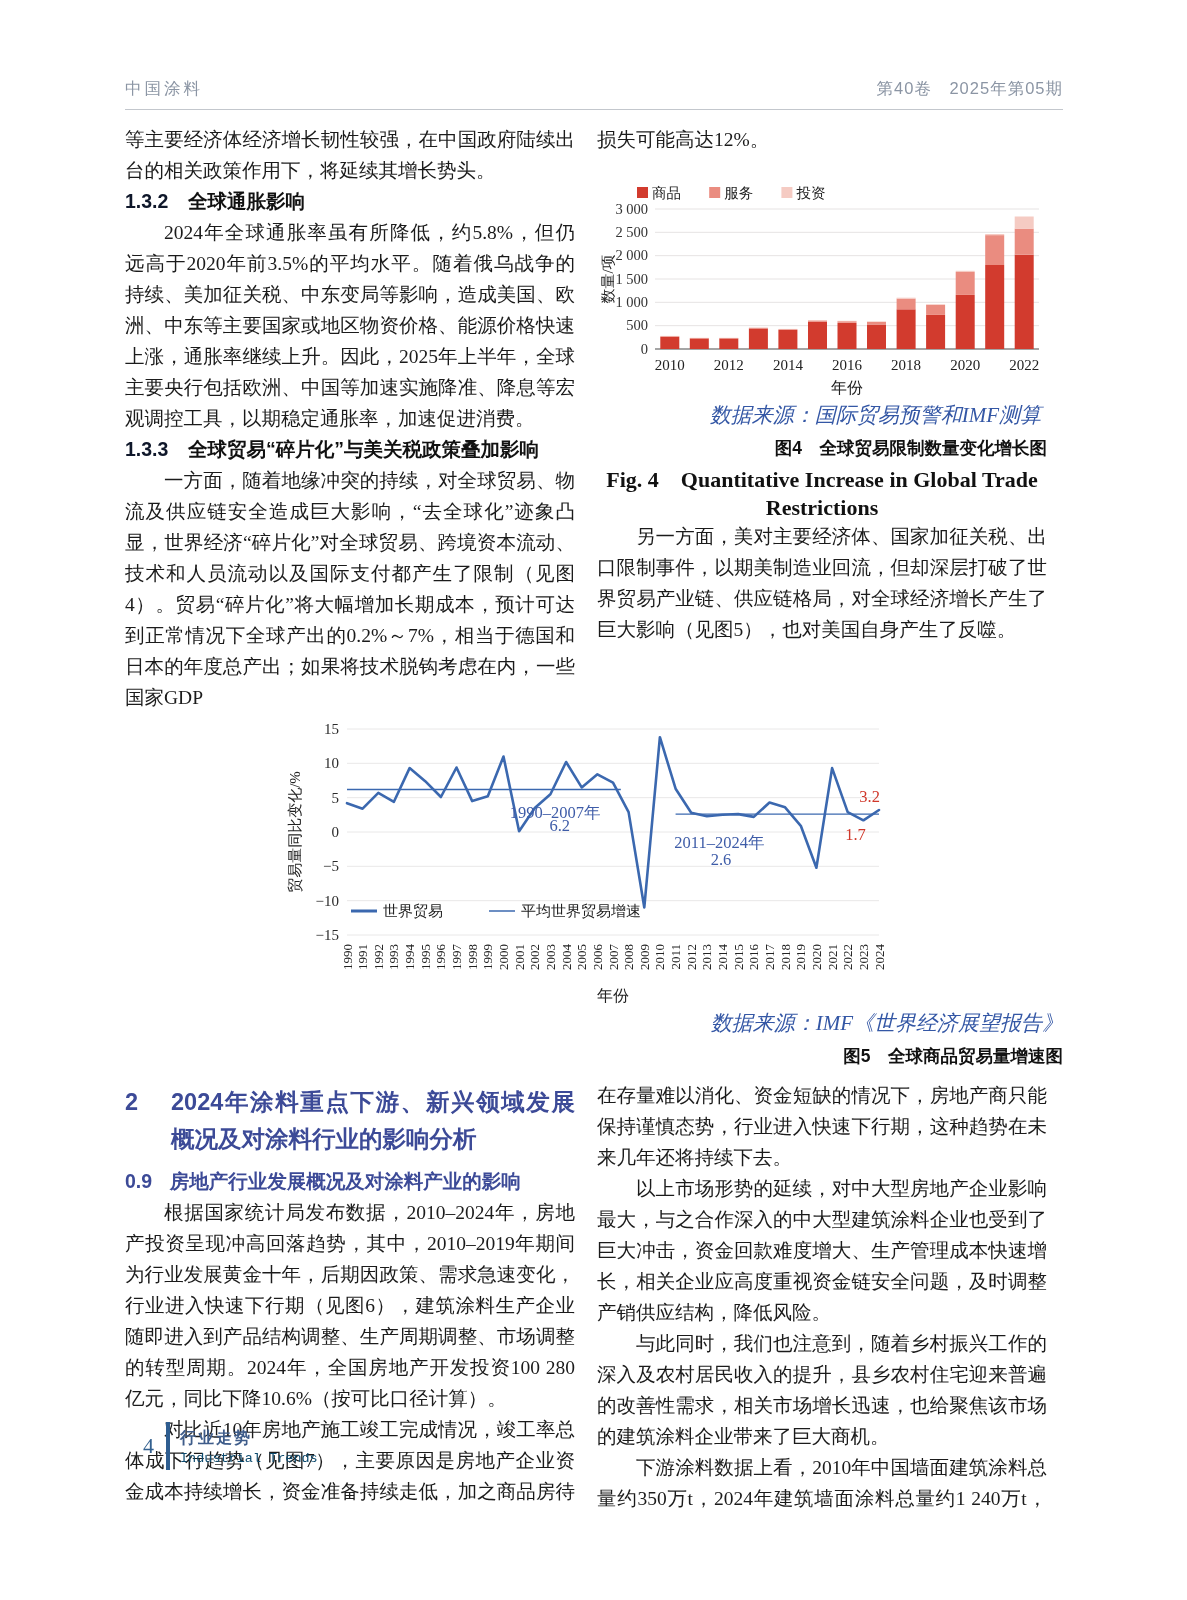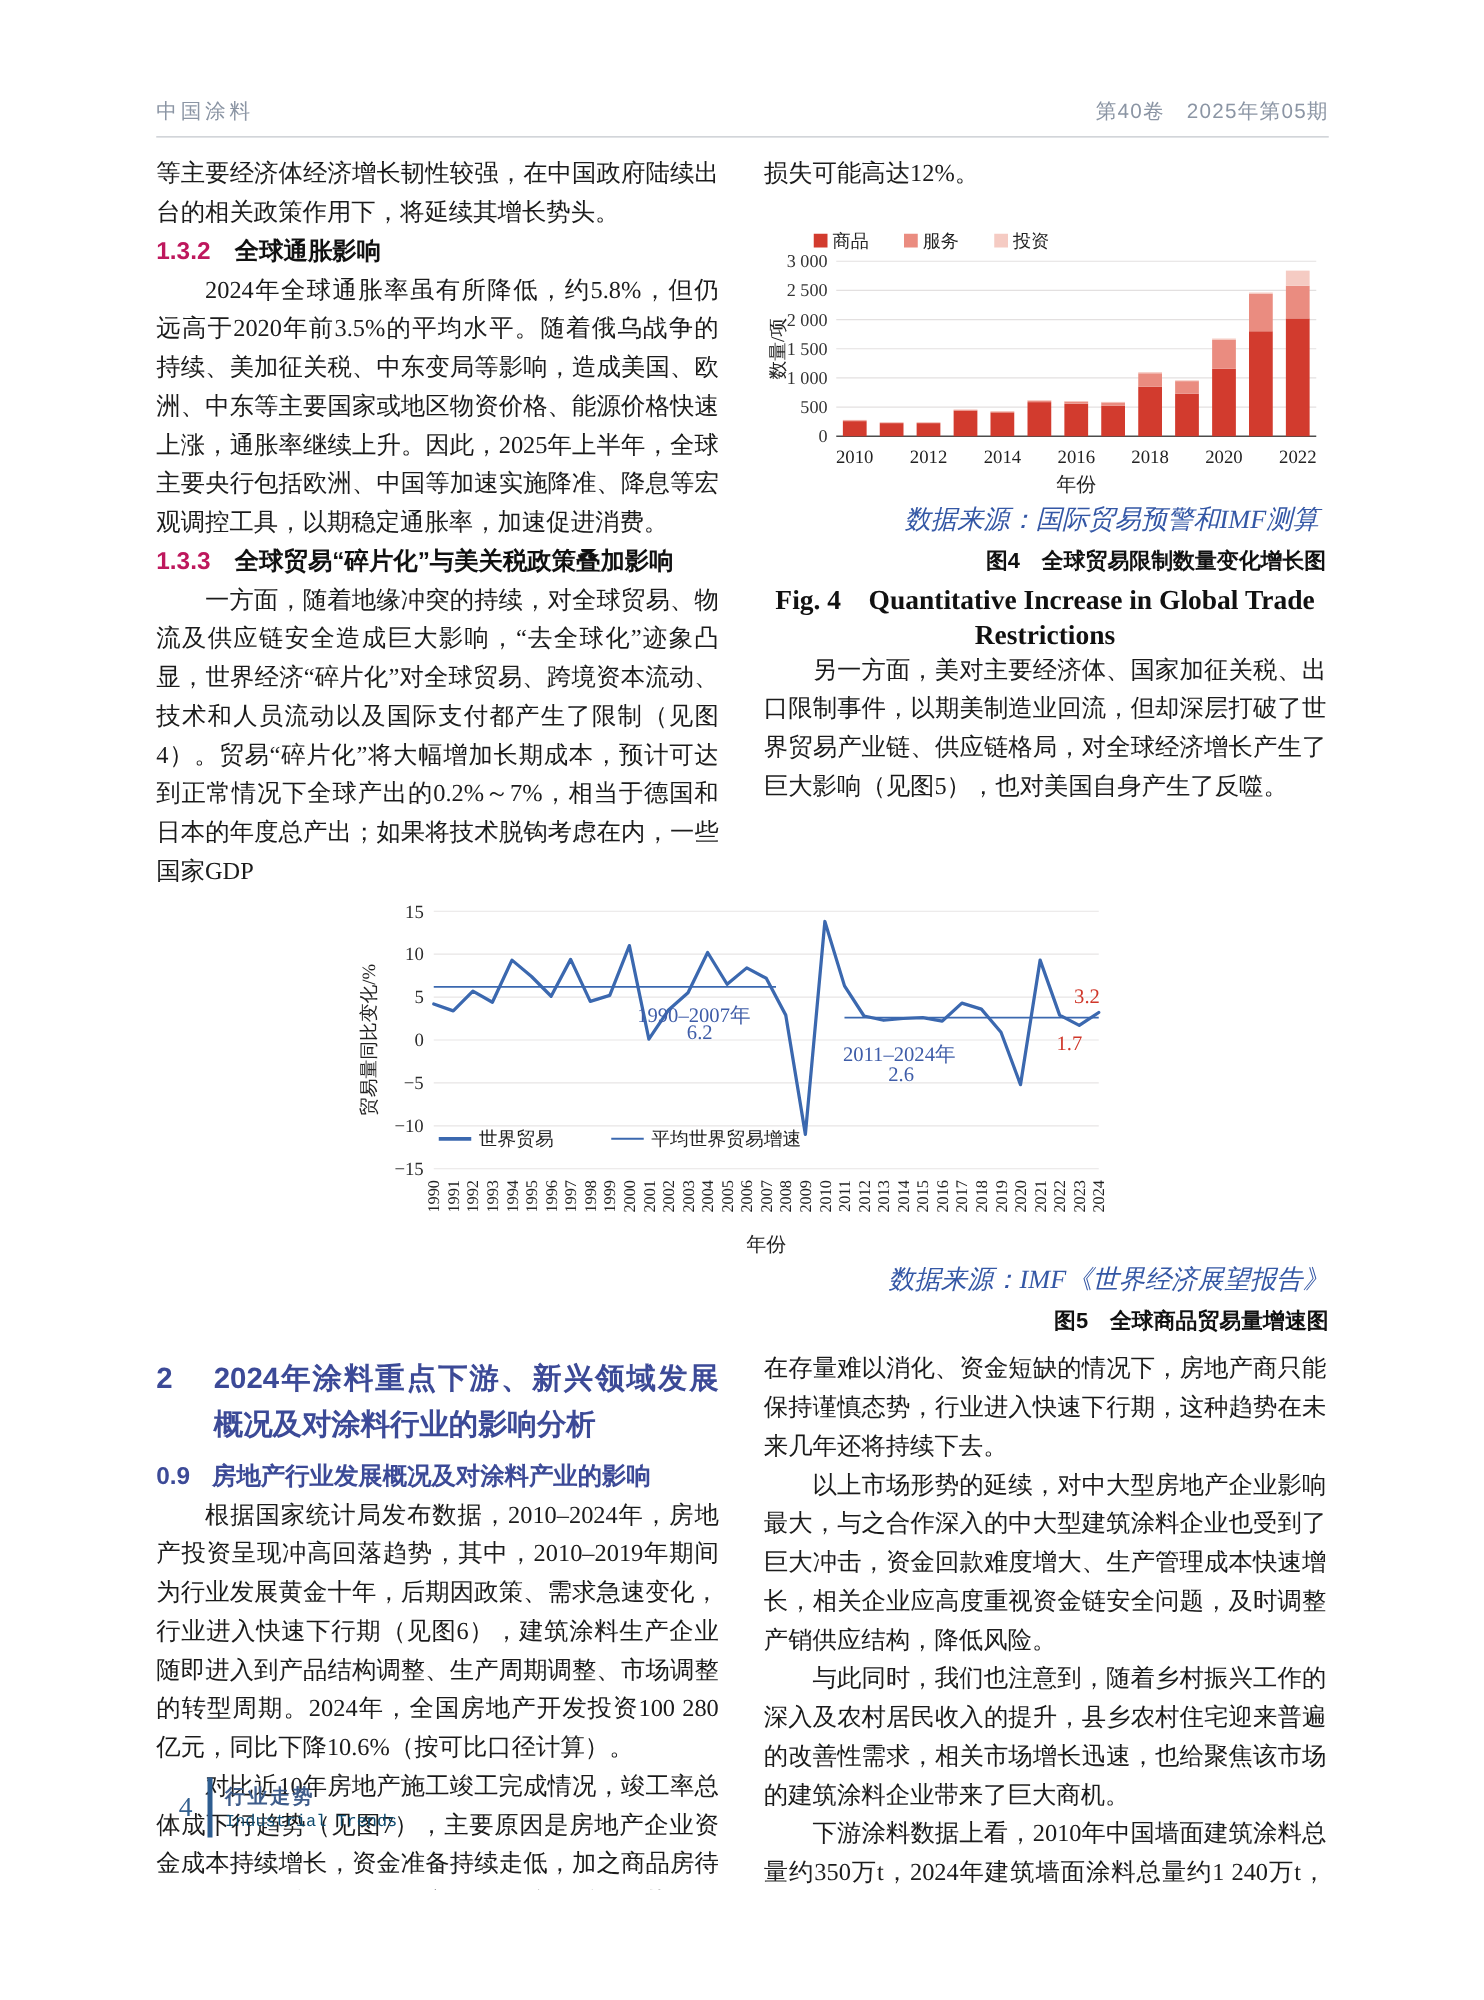--- a/index.html
+++ b/index.html
@@ -3,29 +3,29 @@
 <meta charset="utf-8">
 <style>
   html,body{margin:0;padding:0;background:#ffffff;}
   .page{box-sizing:border-box;width:1187px;height:1512px;padding:78px 124px 0 125px;
         font-family:"Liberation Serif","DejaVu Serif",serif;color:#1b1b1b;position:relative;overflow:hidden;background:#fff;}
   .pg-header{display:flex;justify-content:space-between;align-items:flex-end;
         font-family:"Liberation Sans","DejaVu Sans",sans-serif;font-size:16.5px;color:#8b95a4;
         padding-bottom:9px;border-bottom:1.5px solid #c3c7cd;}
   .pg-header .hl{letter-spacing:3px;}
   .pg-header .hr{letter-spacing:1px;}
-  .row{display:flex;gap:36px;}
+  .row{display:flex;gap:22px;}
   .col{width:450px;}
   .row1{margin-top:14px;}
   .row2{margin-top:12px;}
   p.para{margin:0;font-size:19.5px;line-height:31px;text-align:justify;text-indent:2em;}
   p.noind{text-indent:0;}
   .h-sub{display:flex;margin:0;font-family:"Liberation Sans","DejaVu Sans",sans-serif;
         font-size:19.5px;line-height:31px;font-weight:bold;color:#111;}
-  .h-sub .h-num{color:#be185d;margin-right:1em;flex:none;}
+  .h-sub .h-num{color:#0f172a;margin-right:1em;flex:none;}
   figure{margin:0;}
   .fig4{margin-top:24px;}
   .fig4 svg{display:block;width:450px;height:220px;}
   .fig5{margin-top:4px;}
   .fig5 svg{display:block;width:620px;height:290px;margin-left:158px;}
   .fig-source{font-size:21px;font-style:italic;color:#3457a5;}
   .fig4 .fig-source{text-align:right;padding-right:6px;margin-top:2px;}
   .fig5 .fig-source{text-align:right;margin-top:2px;}
   .fig-cap-cn{font-family:"Liberation Sans","DejaVu Sans",sans-serif;font-weight:bold;font-size:17.5px;
         color:#111;text-align:right;margin-top:7px;}

